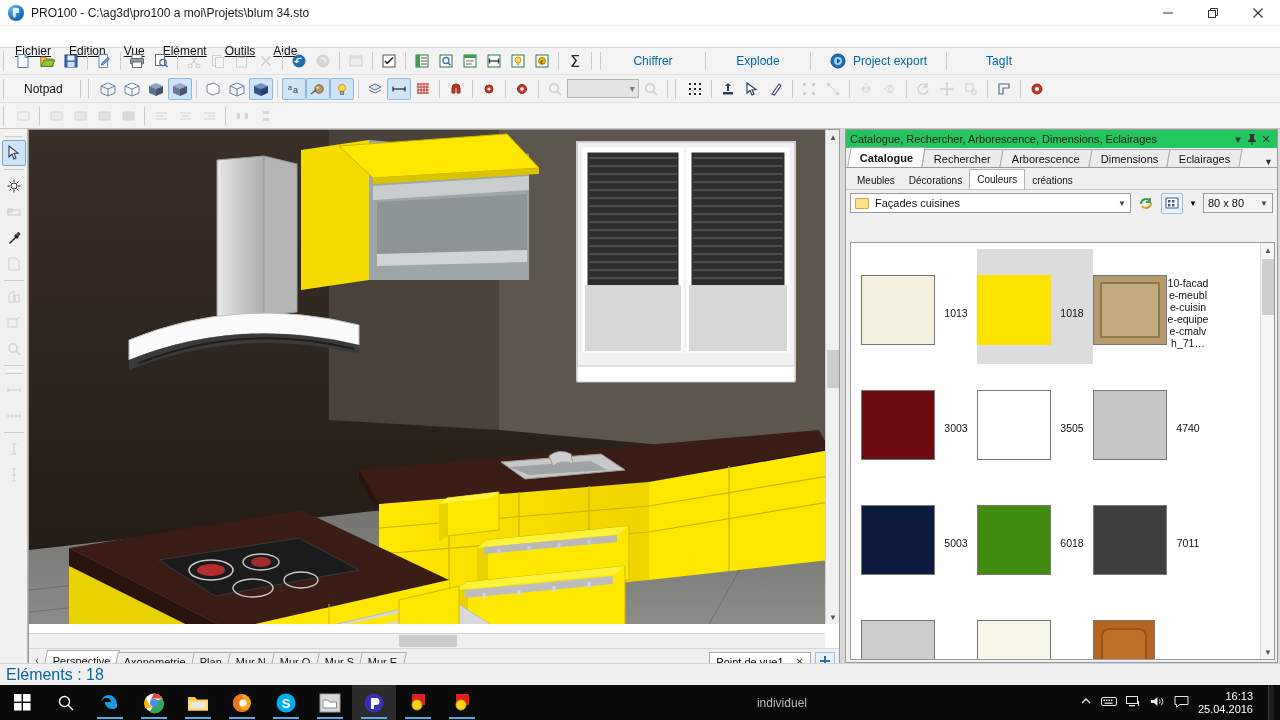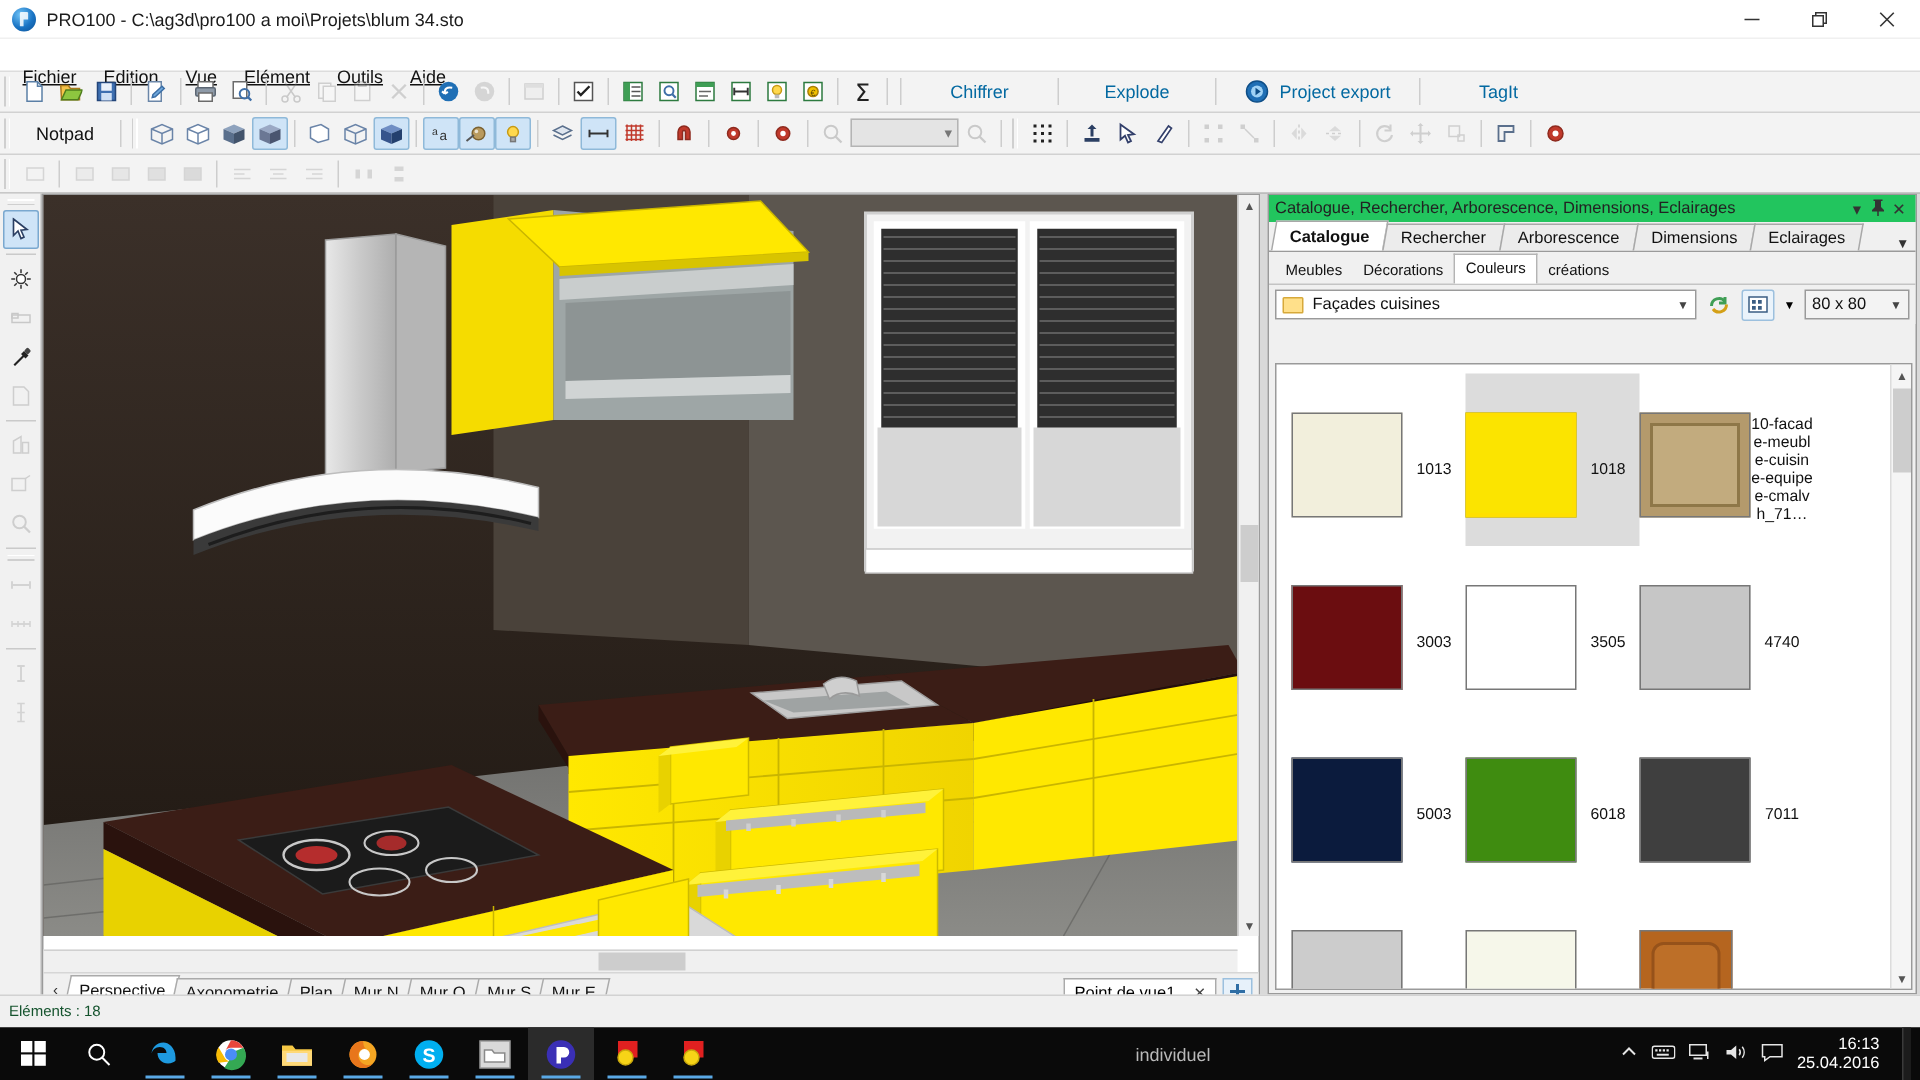--- a/index.html
+++ b/index.html
@@ -250,21 +250,21 @@
   }
   .grid-scroll .a.up { top: 0; } .grid-scroll .a.dn { bottom: 0; }
   .grid-scroll .thumb {
     position: absolute; left: 1px; top: 16px; width: 12px; height: 56px; background: #cdcdcd;
   }
 
   
   .statusbar {
     position: absolute; left: 0; top: 663px; width: 1280px; height: 22px;
     background: #f0f0f0; display: flex; align-items: center; padding-left: 6px;
-    font-size: 10px; color: #14532d; border-top: 1px solid #d2d2d2;
+    font-size: 16px; color: #0369a1; border-top: 1px solid #d2d2d2;
   }
 
   
   .taskbar {
     position: absolute; left: 0; bottom: 0; width: 1280px; height: 35px;
     background: #0a0a0a; display: flex; align-items: center;
   }
   .tb-item {
     width: 44px; height: 35px; display: flex; align-items: center; justify-content: center;
     position: relative; flex: none;

